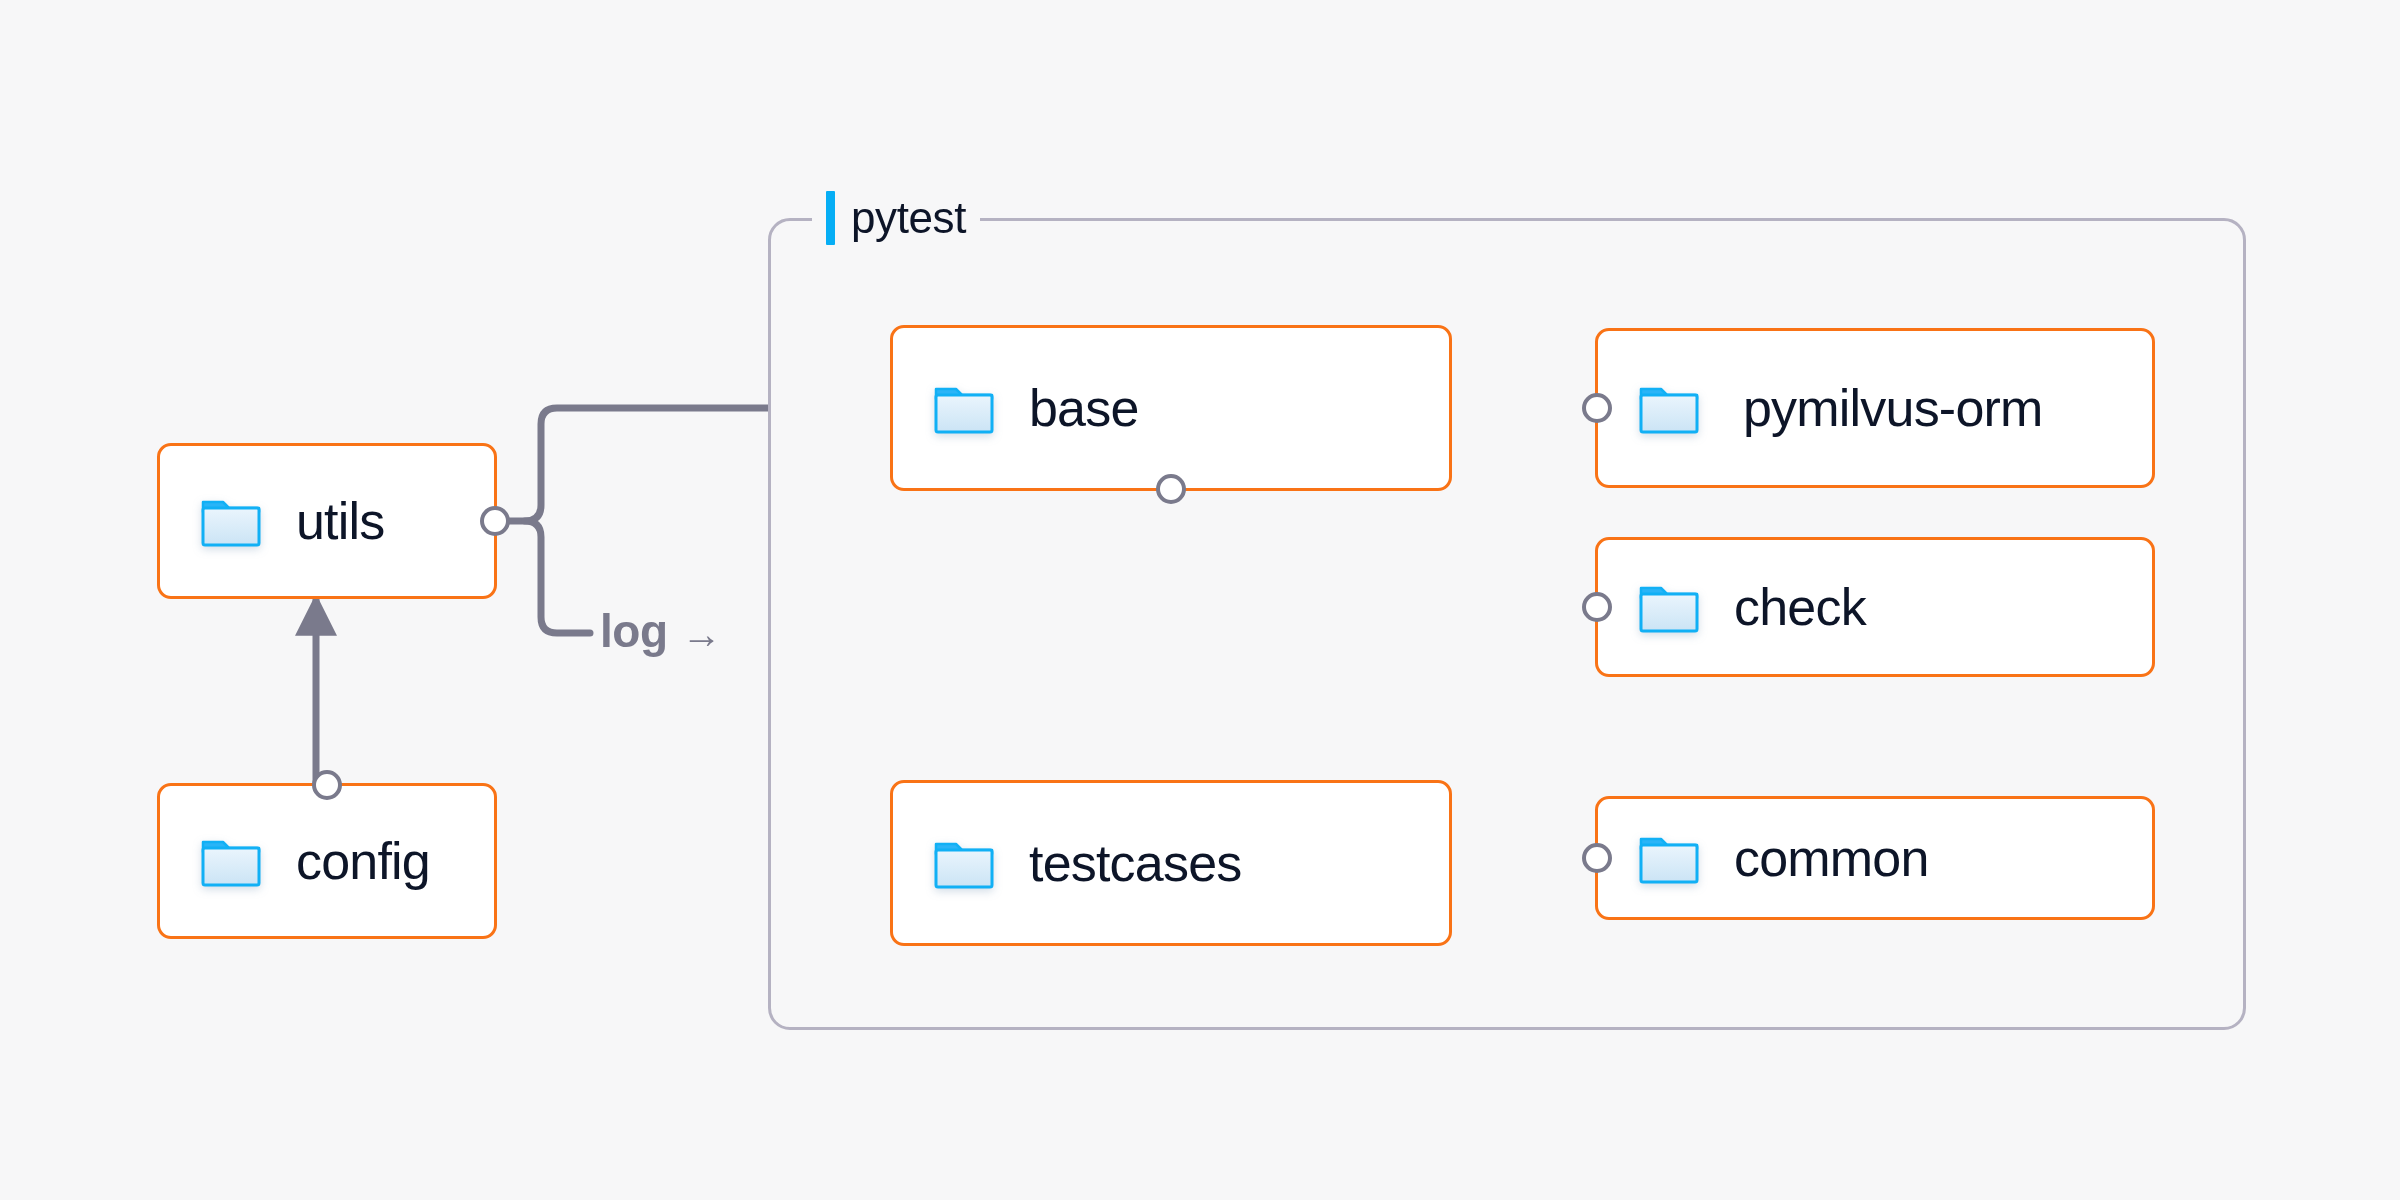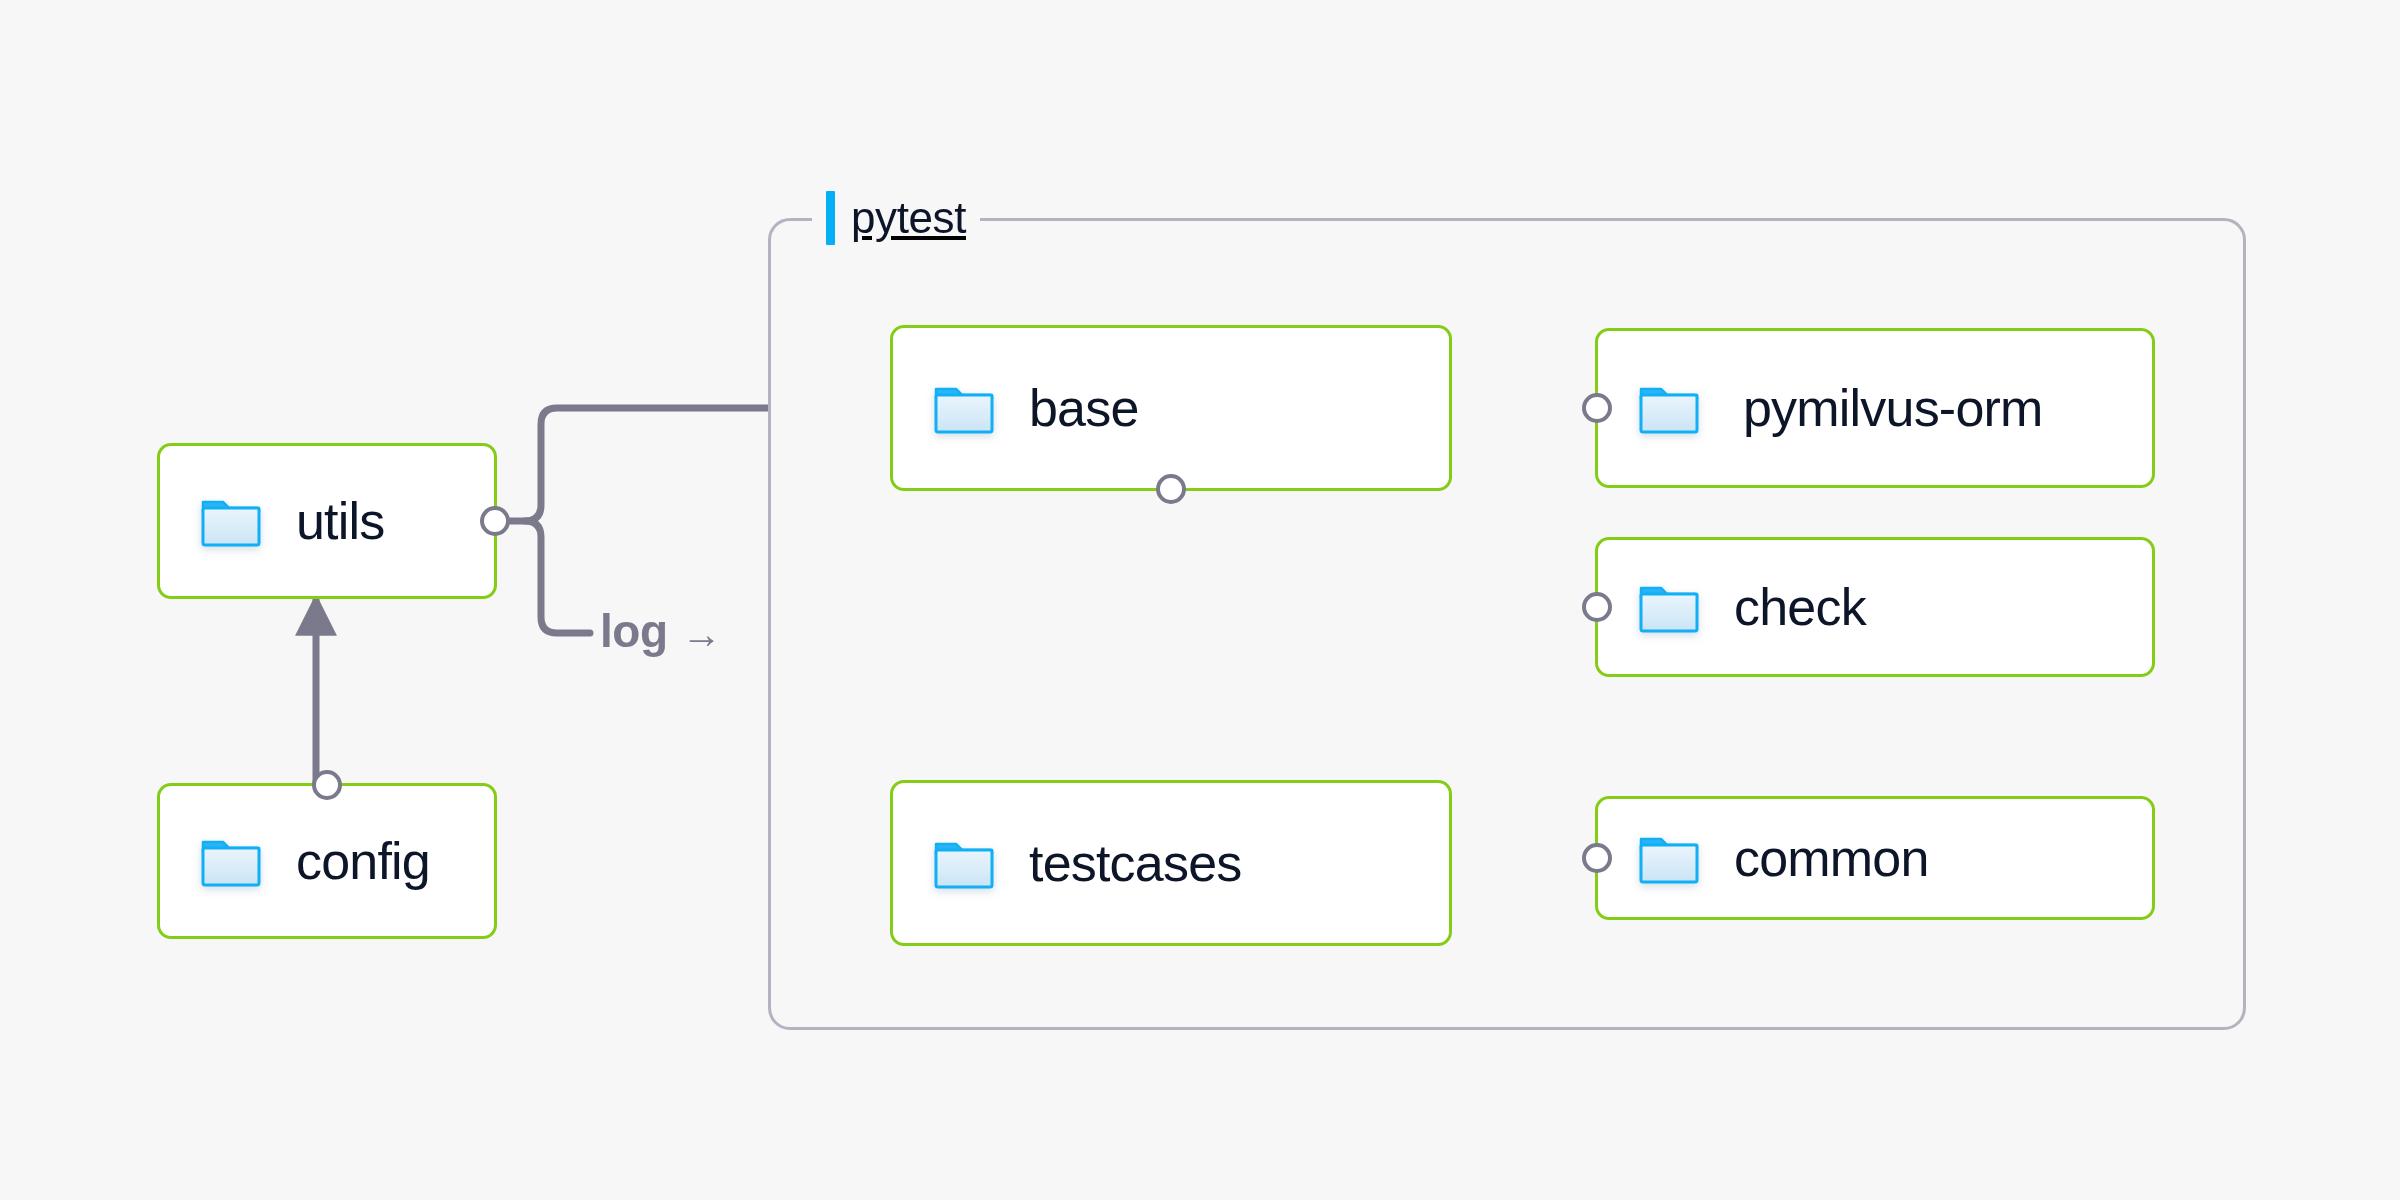--- a/index.html
+++ b/index.html
@@ -55,21 +55,21 @@
     color: #0d1528;
     letter-spacing: -0.4px;
     white-space: nowrap;
   }
 
   
   .node {
     position: absolute;
     box-sizing: border-box;
     background: #ffffff;
-    border: 3px solid #84cc16;
+    border: 3px solid #f97316;
     border-radius: 14px;
     display: flex;
     align-items: center;
     padding-left: 40px;
     gap: 34px;
   }
   .node-label {
     font-size: 52px;
     color: #0d1528;
     letter-spacing: -0.8px;
@@ -153,21 +153,21 @@
       <path d="M 1529 410 L 1478 408" fill="none" stroke="#7a7a8c" stroke-width="7" marker-end="url(#arrow)"></path>
     </g>
 
     <g>
       <path d="M 1580 862 L 1478 862" fill="none" stroke="#7a7a8c" stroke-width="7" marker-end="url(#arrow)"></path>
     </g>
   </svg>
 
   <div class="group-box" style="left:768px; top:218px; width:1478px; height:812px;"></div>
 
-  <div class="group-label" style="left:812px; top:188px;text-decoration:underline;">
+  <div class="group-label" style="left:812px; top:188px;">
     <span class="group-accent"></span>
     <span class="group-label-text">pytest</span>
   </div>
 
   <div class="node" style="left:157px; top:443px; width:340px; height:156px;">
     <span class="folder-icon">
       <svg viewBox="0 0 62 56" width="62" height="56">
         <path d="M3 9 h20 l6 6 h30 v4 H3 z" fill="#2ab4f7" stroke="#11b0f5" stroke-width="2.5" stroke-linejoin="round"></path>
         <rect x="3" y="15" width="56" height="37" rx="2" fill="url(#folderGrad)" stroke="#11b0f5" stroke-width="3"></rect>
       </svg>

